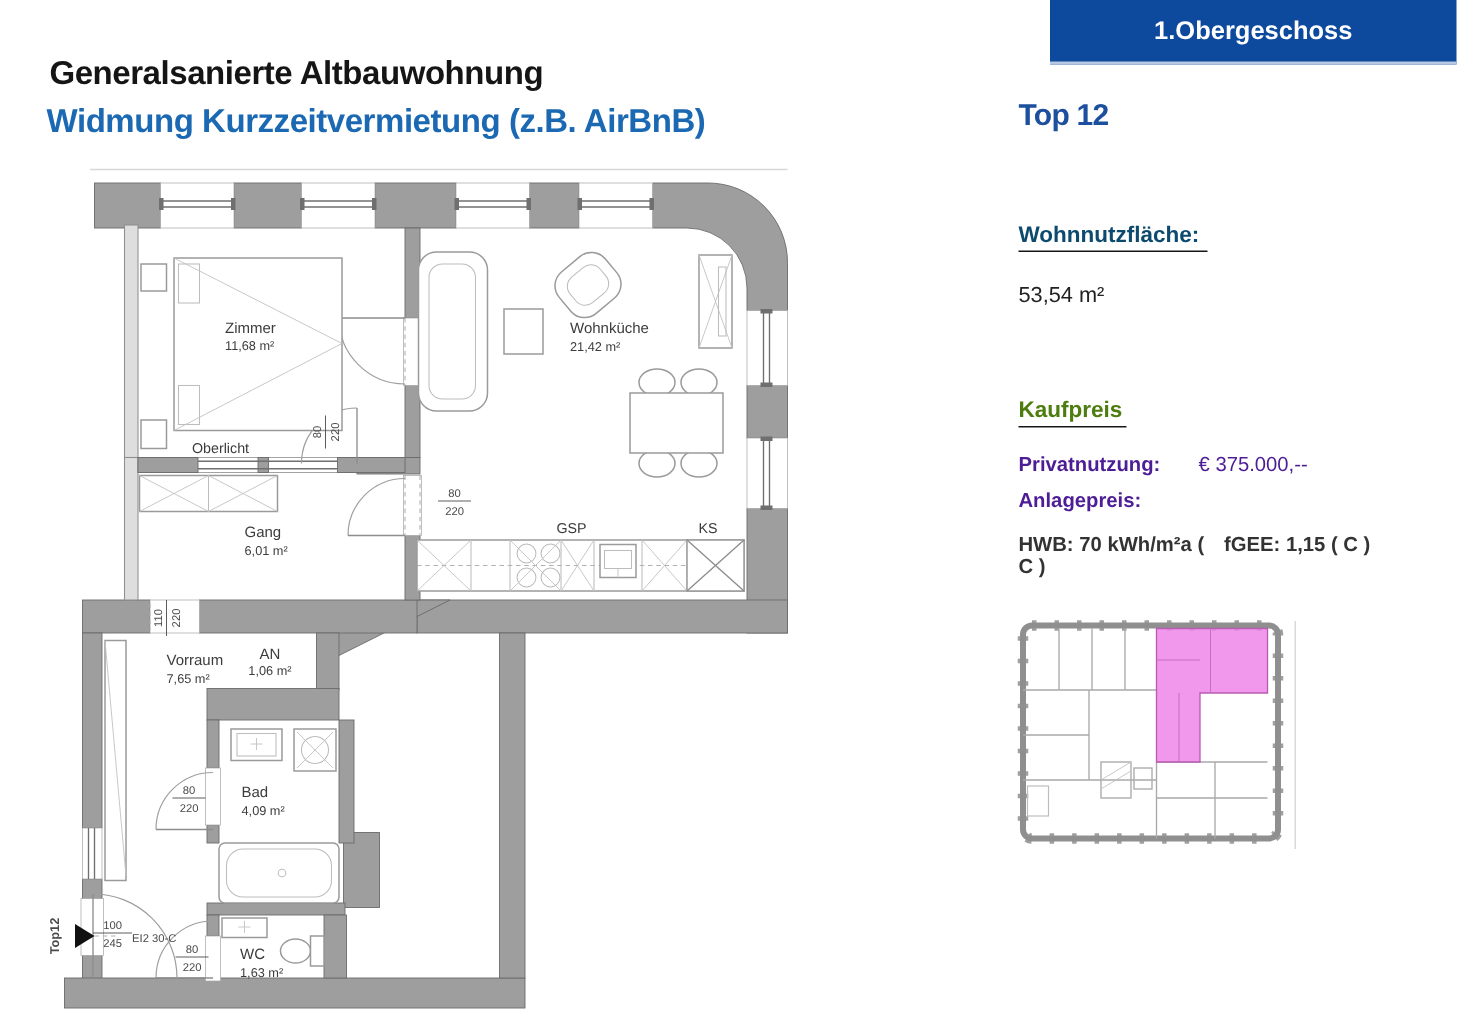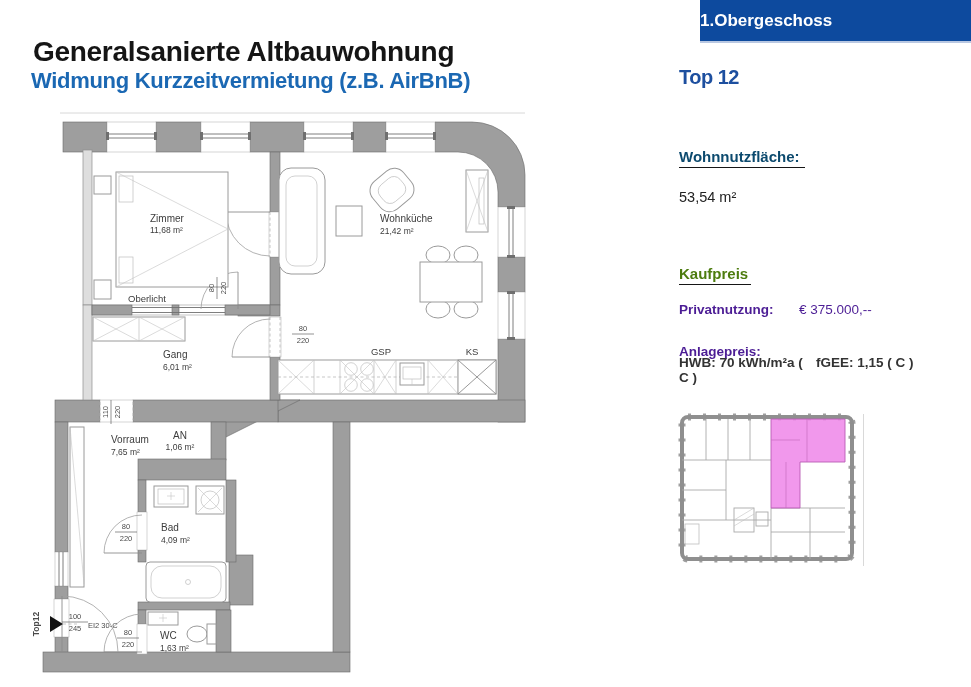--- a/index.html
+++ b/index.html
@@ -1,22 +1,22 @@
 <!DOCTYPE html>
 <html><head>
 <meta charset="utf-8">
 <style>
   html,body{margin:0;padding:0;}
   body{width:971px;height:687px;position:relative;background:#fff;overflow:hidden;
        font-family:"Liberation Sans",sans-serif;color:#222;}
   .abs{position:absolute;}
   .banner{left:700px;top:0;width:271px;height:43px;background:#0d4a9e;color:#fff;
-          display:flex;align-items:center;justify-content:flex-start;font-weight:bold;
+          display:flex;align-items:center;justify-content:center;font-weight:bold;
           font-size:17px;border-bottom:2px solid #b9c8e2;box-sizing:border-box;}
-  .title{left:33px;top:36px;font-size:28px;font-weight:bold;color:#151515;letter-spacing:-.3px;}
+  .title{left:33px;top:36px;font-size:22px;font-weight:bold;color:#151515;letter-spacing:-.3px;}
   .subtitle{left:31px;top:68px;font-size:22px;font-weight:bold;color:#1b68b3;letter-spacing:-.3px;}
   .top12{left:679px;top:66px;font-size:20px;font-weight:bold;color:#1d4f9f;letter-spacing:-.5px;}
   .wnf-label{left:679px;top:148px;font-size:15px;font-weight:bold;color:#0c4a6e;
              border-bottom:1.5px solid #161616;padding:0 5px 2px 0;}
   .wnf-value{left:679px;top:177px;font-size:14.5px;color:#222;margin-top:12px;}
   .kp-head{left:679px;top:265px;font-size:15px;font-weight:bold;color:#4d7c0f;
            border-bottom:1.5px solid #161616;padding:0 3px 2px 0;}
   .price-row{left:679px;display:flex;font-size:13.5px;color:#4c1d95;}
   .price-row .lbl{width:120px;font-weight:bold;}
   .energy{left:679px;top:355px;display:flex;font-size:13.5px;color:#333;font-weight:600;}
@@ -53,21 +53,21 @@
 <div class="abs subtitle">Widmung Kurzzeitvermietung (z.B. AirBnB)</div>
 
 <div class="abs top12">Top 12</div>
 <div class="abs wnf-label">Wohnnutzfläche:</div>
 <div class="abs wnf-value">53,54 m²</div>
 <div class="abs kp-head">Kaufpreis</div>
 <div class="abs price-row" style="top:302px;">
   <span class="lbl">Privatnutzung:</span>
   <span>€ 375.000,--</span>
 </div>
-<div class="abs price-row" style="top:344px;">
+<div class="abs price-row" style="top:326px;">
   <span class="lbl">Anlagepreis:</span>
 </div>
 <div class="abs energy">
   <span class="hwb">HWB: 70 kWh/m²a ( C )</span>
   <span>fGEE: 1,15 ( C )</span>
 </div>
 
 <svg class="abs" style="left:676px;top:412px;" width="186" height="152" viewBox="0 0 186 152">
   <rect x="6" y="5" width="170" height="142" rx="6" fill="#fff" stroke="#8f8f8f" stroke-width="4"></rect>
   <rect x="6" y="5" width="170" height="142" rx="6" fill="none" stroke="#8f8f8f" stroke-width="7" stroke-dasharray="3 12" opacity=".85"></rect>

